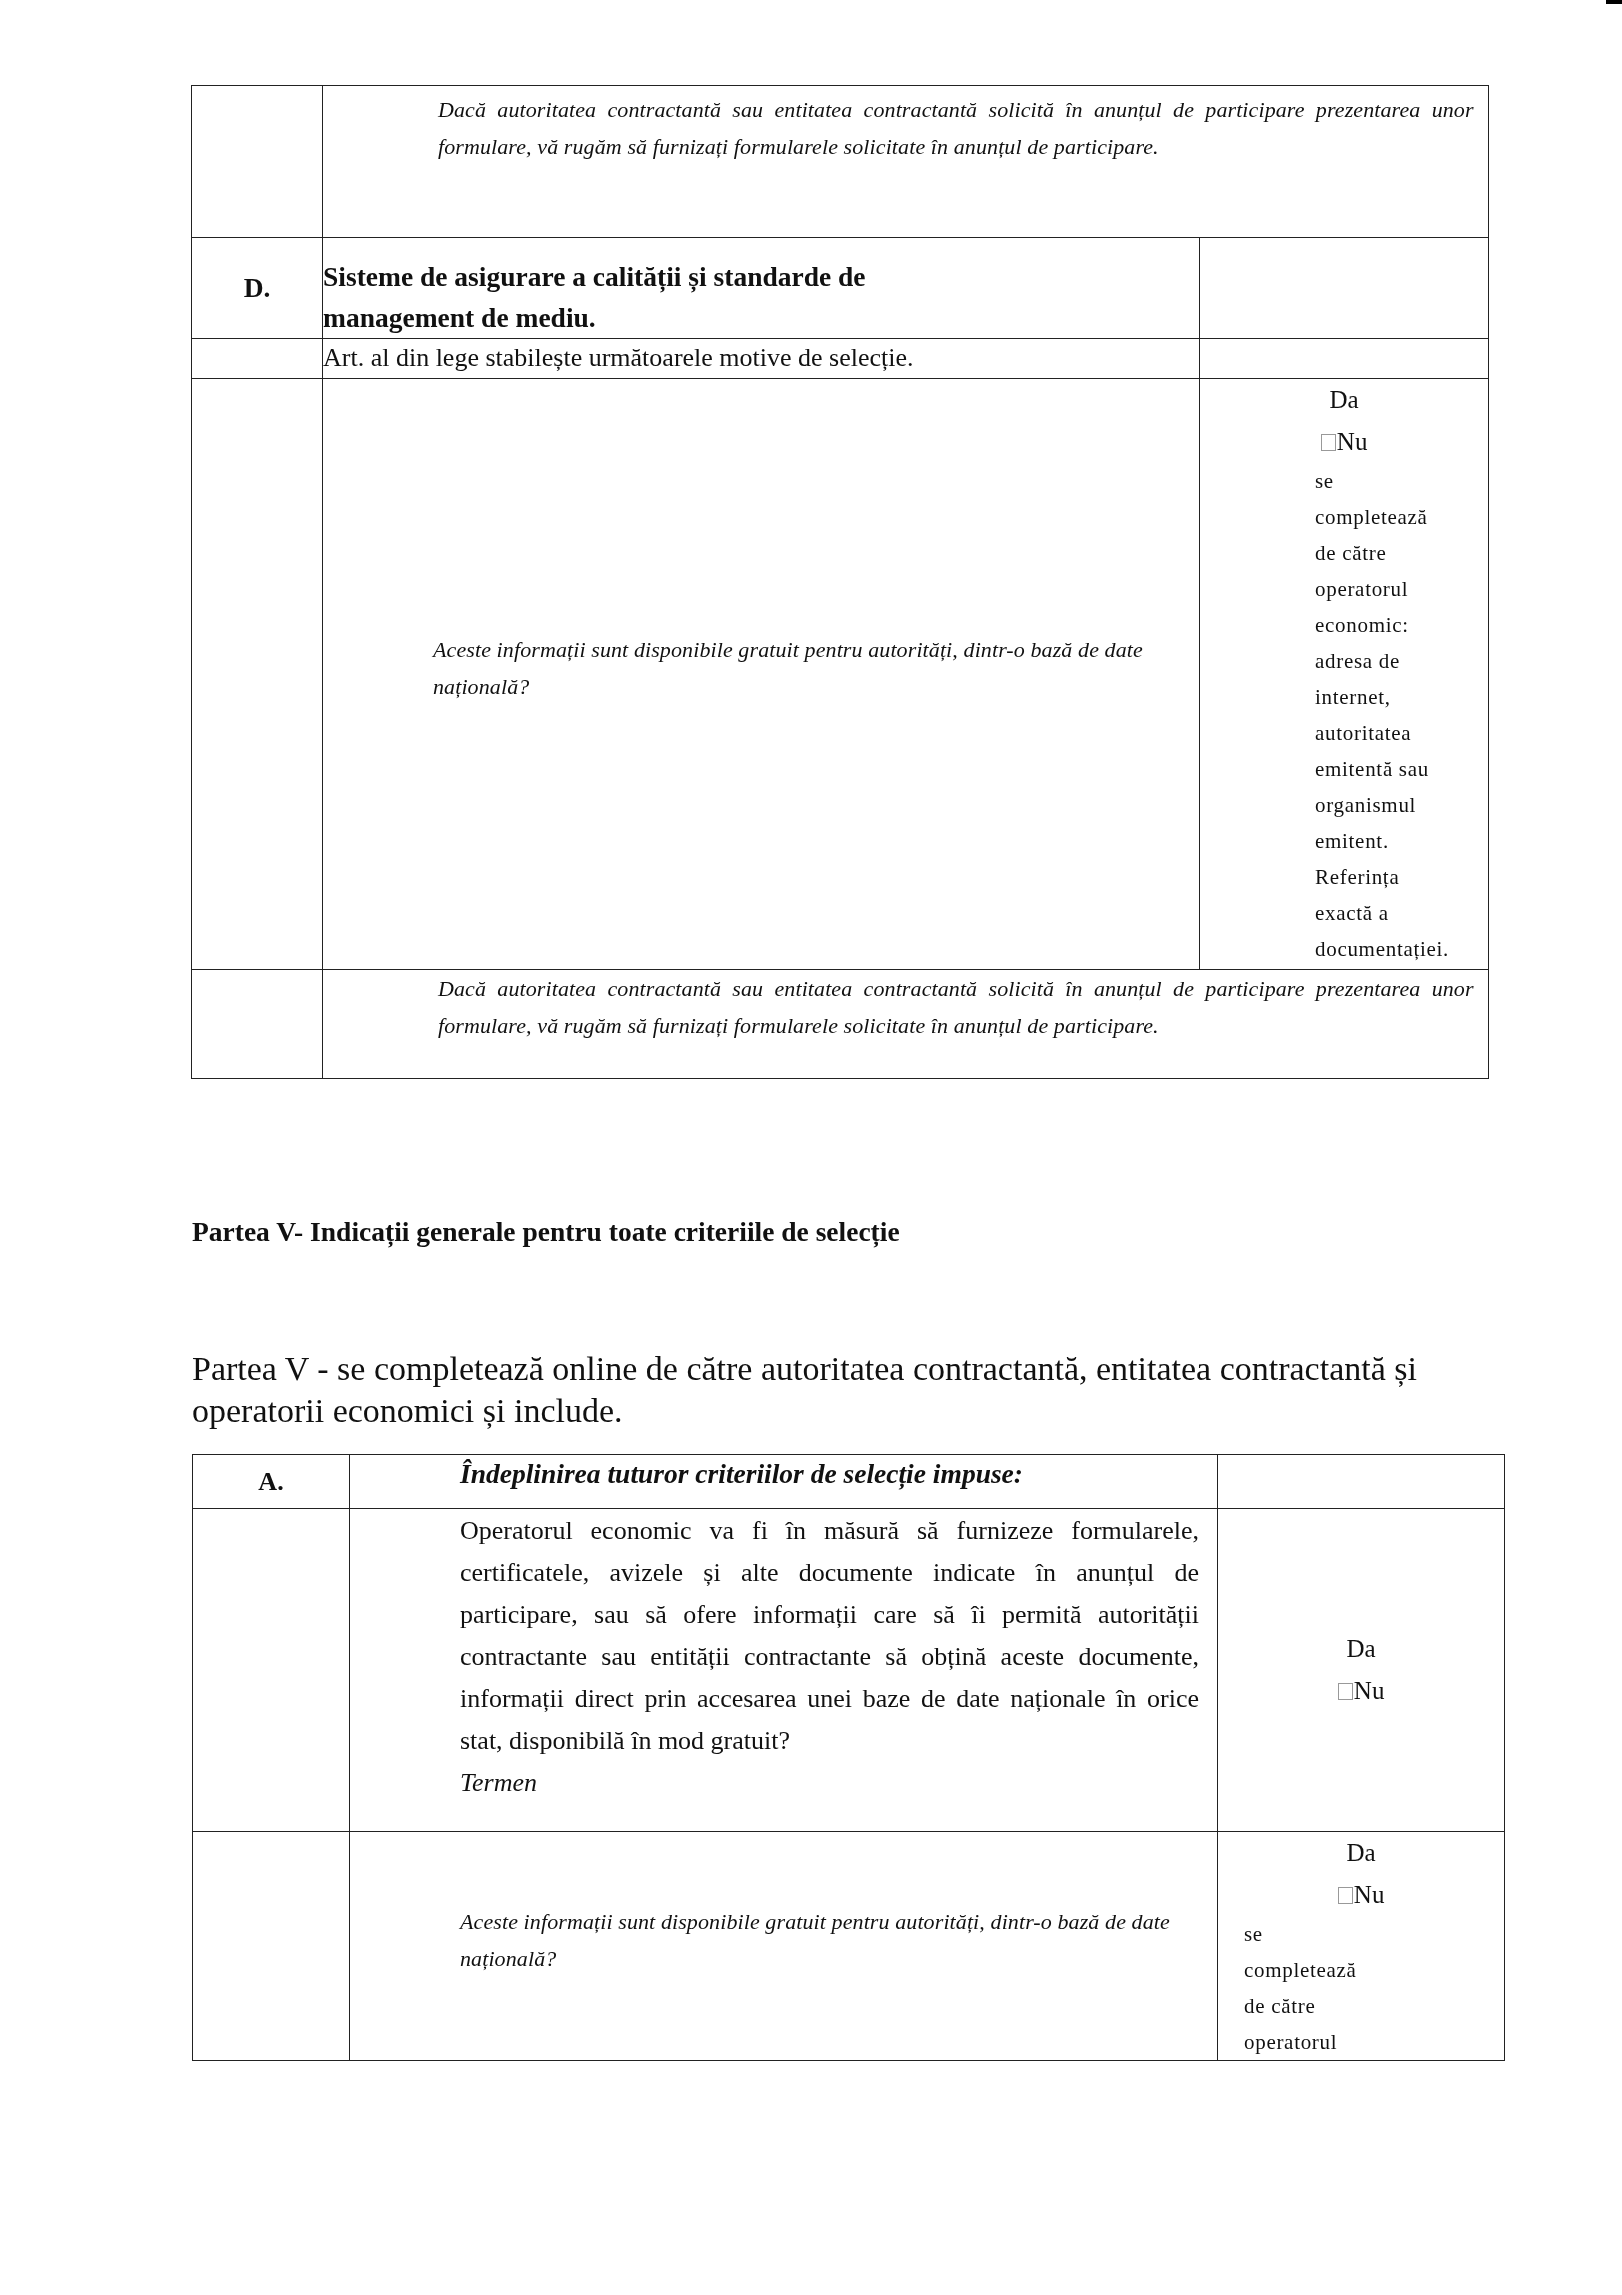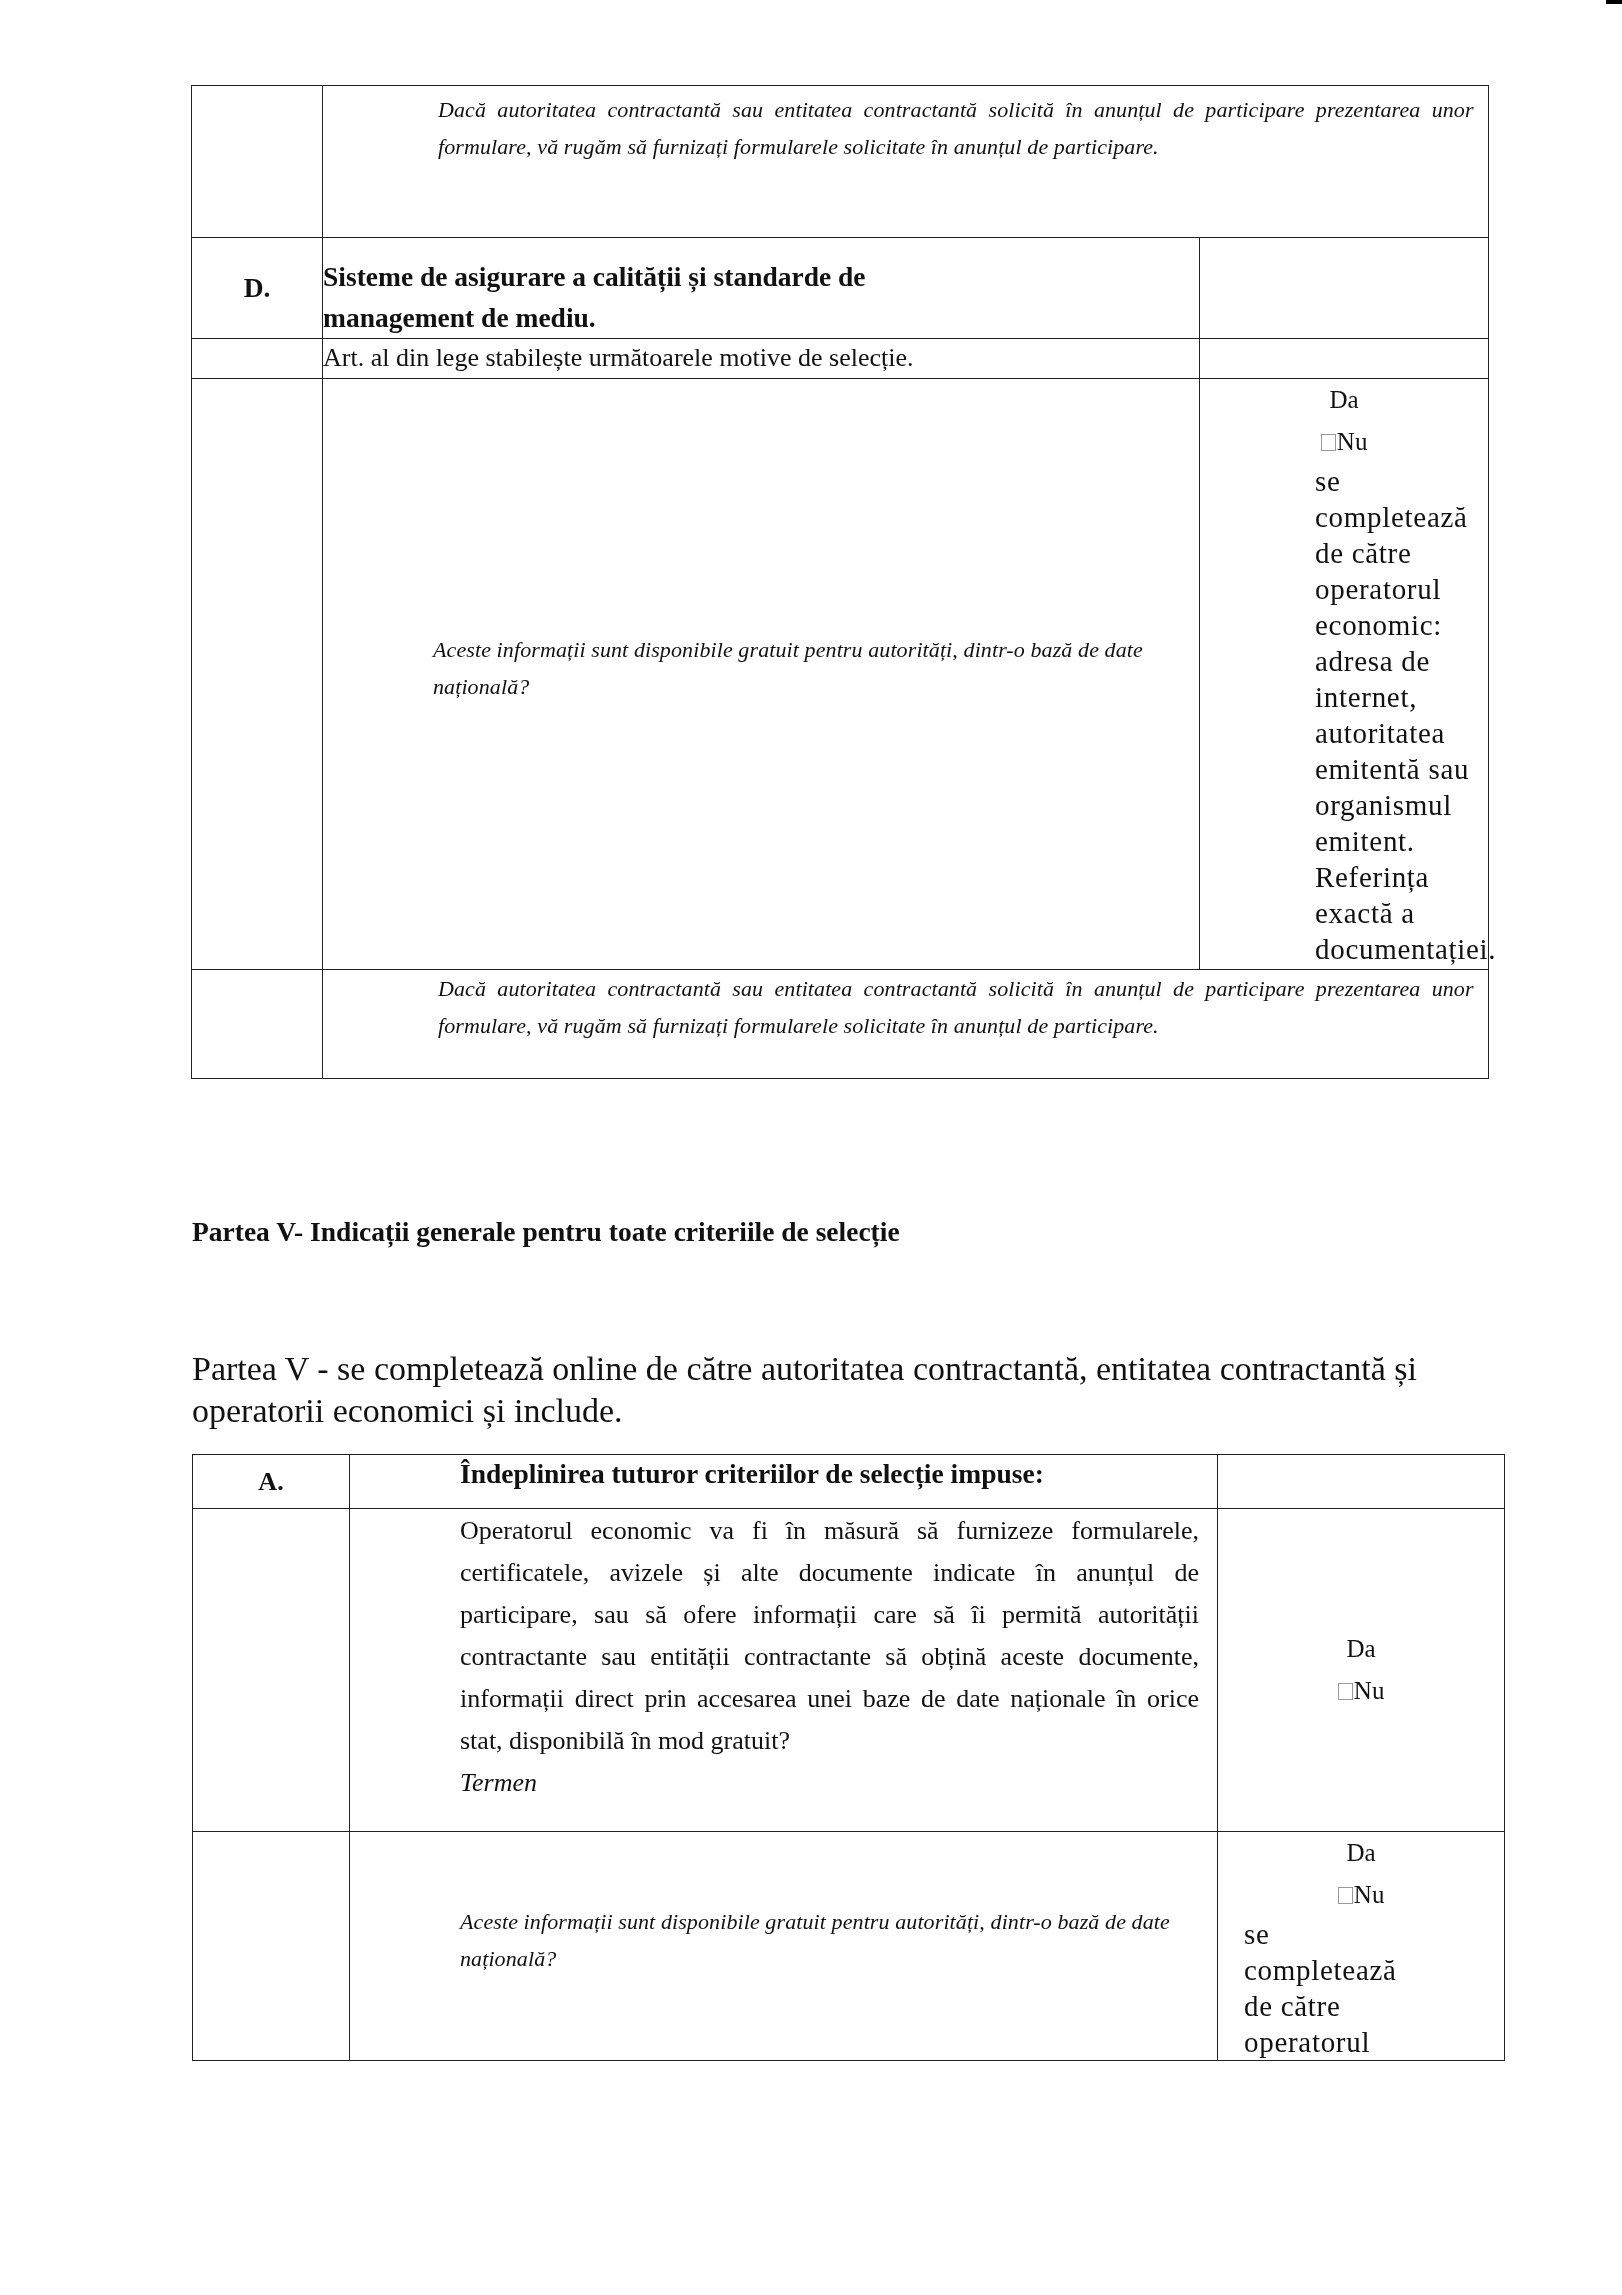--- a/index.html
+++ b/index.html
@@ -13,21 +13,21 @@
   .it { font-style:italic; font-size:22px; line-height:37px; text-align:justify;
         letter-spacing:0.1px; }
   .norm { font-size:26px; line-height:42px; }
   .bold { font-weight:bold; font-size:27.5px; line-height:41px; }
   .cellpad { padding:3.9px 15.7px 0 110px; }
   .cellpad2 { padding:2.6px 15.7px 0 110px; }
   .label { font-weight:bold; font-size:27.5px; text-align:center; }
   .yn { text-align:center; font-size:25px; line-height:42px; padding-top:2.6px; }
   .chk { display:inline-block; width:13px; height:15.7px; border:1px solid #999;
          vertical-align:-1.3px; margin-right:1.3px; }
-  .note { font-size:29px; line-height:36px; padding-left:115px; text-align:left; letter-spacing:0.7px; }
+  .note { font-size:21px; line-height:36px; padding-left:115px; text-align:left; letter-spacing:0.7px; }
   .heading { position:absolute; left:192px; top:1216px; font-weight:bold; font-size:27.5px; }
   .para { position:absolute; left:192px; top:1348px; width:1315px; font-size:34px; line-height:42px; }
 </style>
 </head>
 <body>
 
 <div class="corner-mark"></div>
 
 <table class="doc t1">
   <colgroup>
@@ -96,21 +96,21 @@
 
 <table class="doc t2">
   <colgroup>
       <col style="width:157px">
       <col style="width:868px">
       <col style="width:287px">
     </colgroup>
   <tbody>
       <tr style="height:43px">
     <td class="label" style="vertical-align:middle; font-size:26px;">A.</td>
-    <td style="padding:0 13px 16px 110px; vertical-align:middle;">
+    <td style="padding:0 13px 16px 110px; vertical-align:middle;font-style:italic;">
       <div class="bold" style="line-height:37px;">Îndeplinirea tuturor criteriilor de selecție impuse:</div>
     </td>
     <td></td>
   </tr>
   <tr style="height:323px">
     <td></td>
     <td style="padding:1.3px 13px 0 110px;">
       <div class="norm" style="text-align:justify; width:739px;">Operatorul economic va fi în măsură să furnizeze formularele, certificatele, avizele și alte documente indicate în anunțul de participare, sau să ofere informații care să îi permită autorității contractante sau entității contractante să obțină aceste documente, informații direct prin accesarea unei baze de date naționale în orice stat, disponibilă în mod gratuit?</div>
       <div class="norm" style="font-style:italic;">Termen</div>
     </td>

